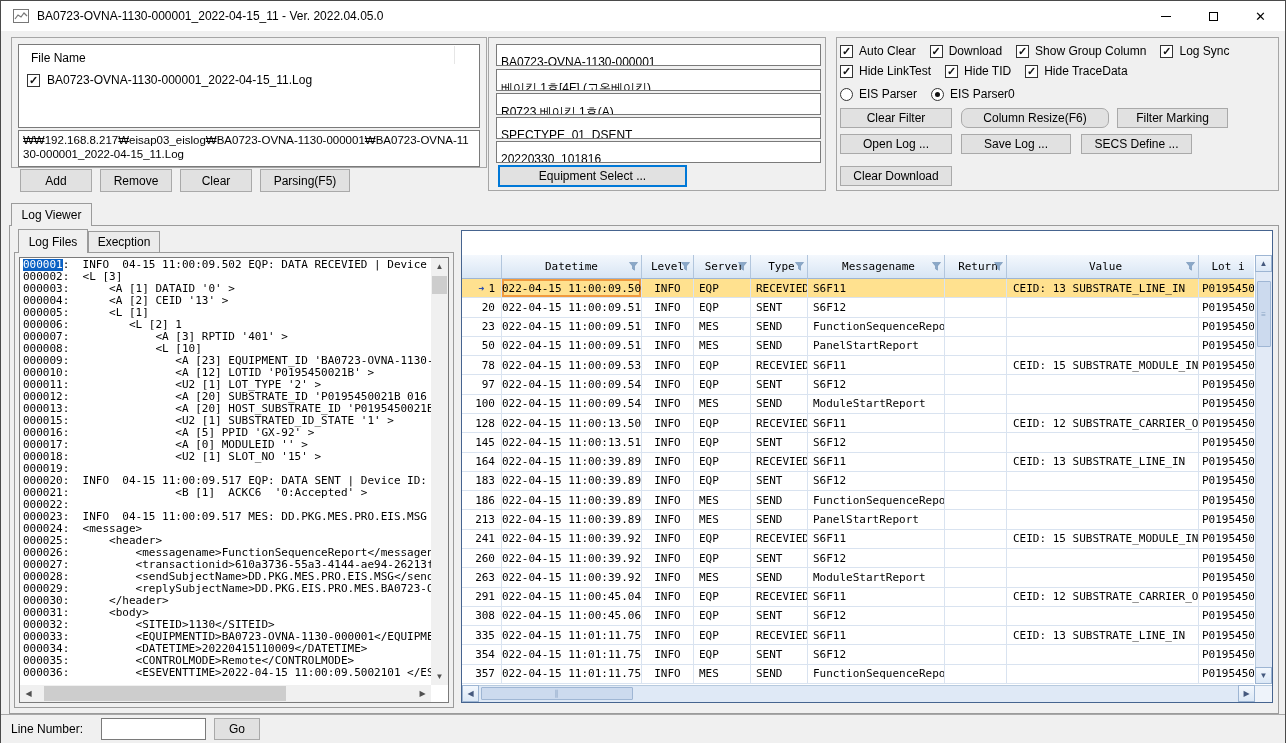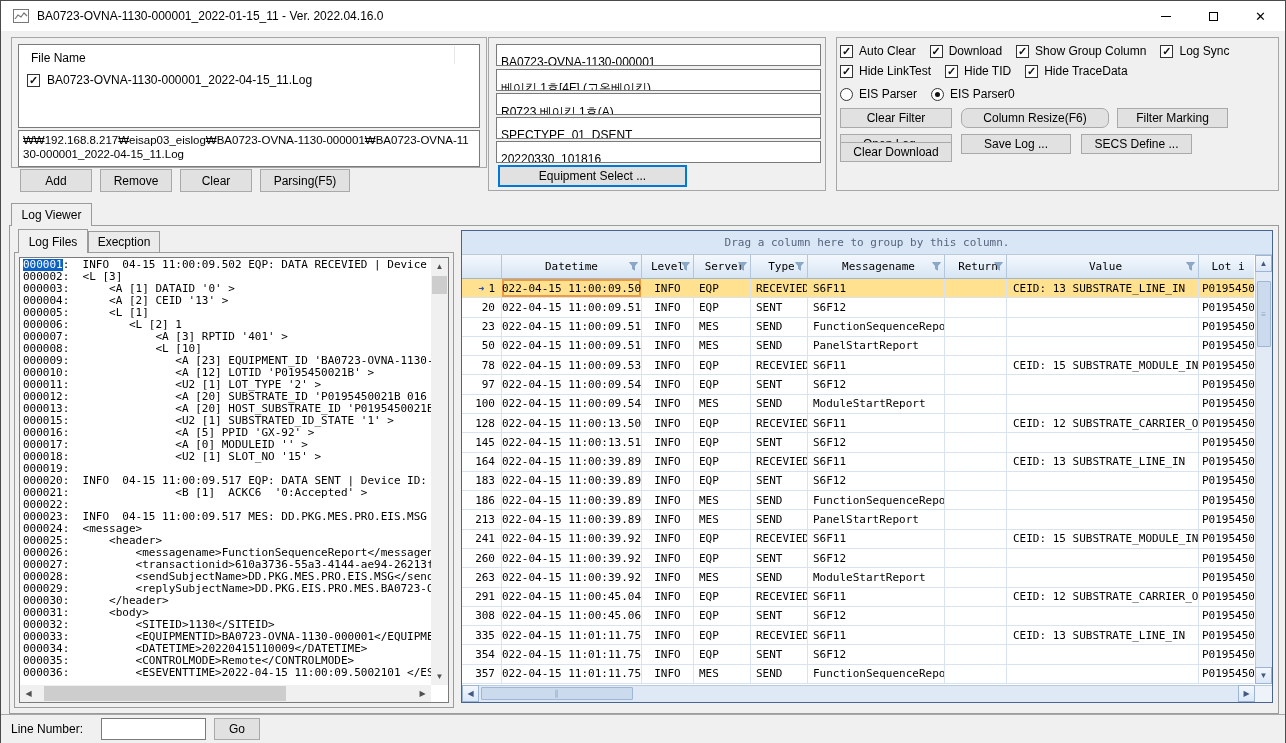--- a/index.html
+++ b/index.html
@@ -106,21 +106,21 @@
 </head>
 <body>
 
 <div class="window">
 
   <div class="titlebar">
     <svg class="app-icon" viewBox="0 0 16 14">
       <rect x="0.5" y="0.5" width="15" height="13" fill="#fff" stroke="#777"></rect>
       <polyline points="2,10 5,6 8,8 11,4 14,7" fill="none" stroke="#777" stroke-width="1.2"></polyline>
     </svg>
-    <span class="title-text">BA0723-OVNA-1130-000001_2022-01-15_11 - Ver. 2022.04.16.0</span>
+    <span class="title-text">BA0723-OVNA-1130-000001_2022-04-15_11 - Ver. 2022.04.05.0</span>
     <div class="wbtn btn-min">
         <span class="glyph-min"></span>
       </div>
     <div class="wbtn btn-max">
         <span class="glyph-max"></span>
       </div>
     <div class="wbtn btn-close">
         <span class="glyph-close">✕</span>
       </div>
   </div>
@@ -199,21 +199,21 @@
         <div class="opt-btn" style="top: 70px; left: 3px; width: 112px;">Clear Filter</div>
         <div class="opt-btn" style="top: 70px; left: 124px; width: 148px; border-radius: 7px;">Column Resize(F6)</div>
         <div class="opt-btn" style="top: 70px; left: 280px; width: 111px;">Filter Marking</div>
       </div>
     <div>
         <div class="opt-btn" style="top: 96px; left: 3px; width: 112px;">Open Log ...</div>
         <div class="opt-btn" style="top: 96px; left: 124px; width: 110px;">Save Log ...</div>
         <div class="opt-btn" style="top: 96px; left: 244px; width: 111px;">SECS Define ...</div>
       </div>
     <div>
-        <div class="opt-btn" style="top: 104px; left: 3px; width: 112px;">Clear Download</div>
+        <div class="opt-btn" style="top: 128px; left: 3px; width: 112px;">Clear Download</div>
       </div>
   </div>
 
   <div class="main-tab">Log Viewer</div>
   <div class="main-panel">
 
     <div class="sub-tab" id="tab-logfiles">Log Files</div>
     <div class="sub-tab" id="tab-exception">Execption</div>
     <div class="sub-panel">
       <div class="log-box">
@@ -261,21 +261,20 @@
         </div>
         <div class="sb-h">
           <div class="sb-btn" style="left:0;top:0">◀</div>
           <div class="sb-thumb-h" style="left:24px;width:242px"></div>
           <div class="sb-btn" style="right:0;top:0">▶</div>
         </div>
       </div>
     </div>
 
     <div class="grid">
-      <div class="group-bar">Drag a column here to group by this column.</div>
       <div class="ghead">
           <div class="hcell c0"></div>
           <div class="hcell c1">
             <span>Datetime</span>
             <svg class="funnel" width="9" height="9" viewBox="0 0 9 9">
               <path d="M0.5 0.5h8L5.5 4v4.2L3.5 6.8V4z" fill="#8aa8c8" stroke="#6f8eb4" stroke-width="0.6"></path>
             </svg>
           </div>
           <div class="hcell c2">
             <span>Level</span>

